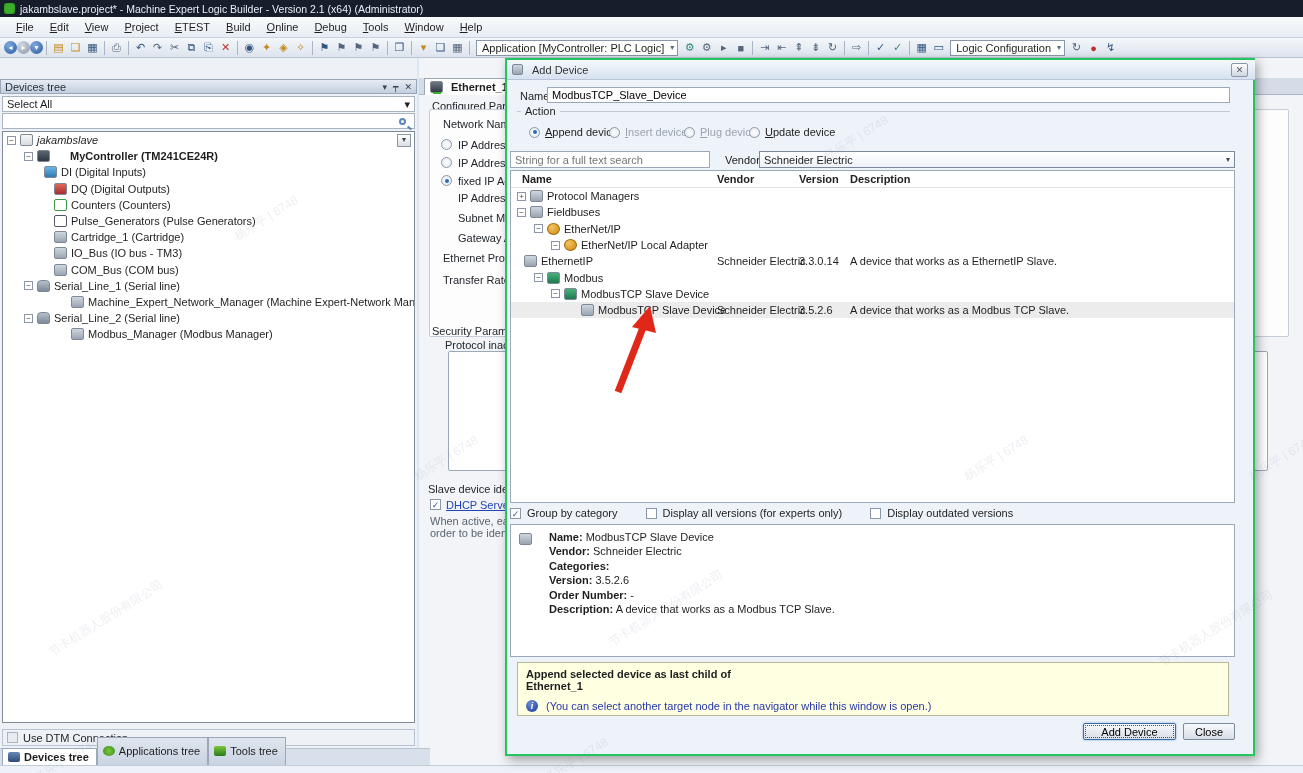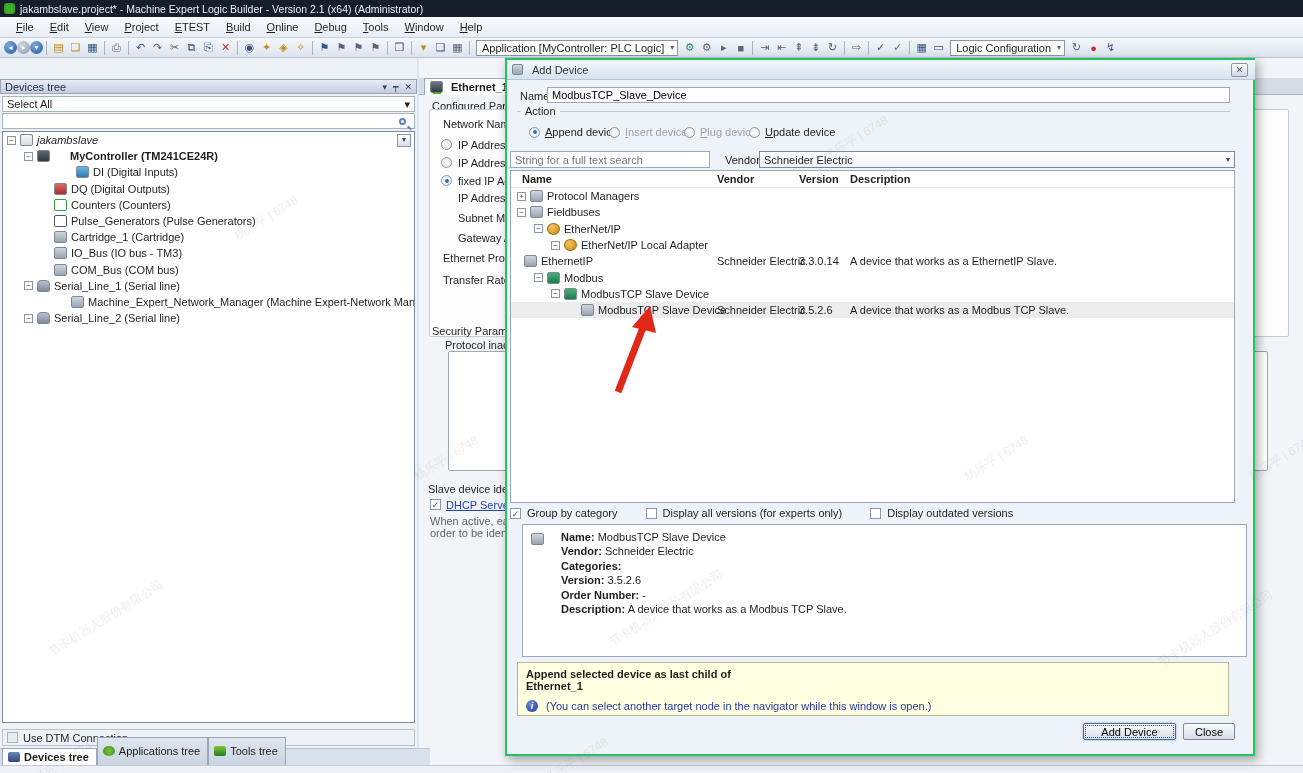--- a/index.html
+++ b/index.html
@@ -136,21 +136,21 @@
   .dlist { position:absolute; left:3px; top:110px; width:725px; height:333px; background:#fff;
            border:1px solid #9aa8ba; overflow:hidden; }
   .dhead { display:flex; height:17px; border-bottom:1px solid #e0e4ea; font-weight:bold; color:#222; position:relative; }
   .dhead span { position:absolute; top:2px; }
   .drow { position:relative; height:16.3px; display:flex; align-items:center; white-space:nowrap; }
   .drow.sel { background:#ececec; }
   .dcell { position:absolute; top:2px; }
   .c-vendor { left:206px; } .c-version { left:288px; } .c-desc { left:339px; }
   .dfilters { position:absolute; left:3px; top:447px; width:725px; display:flex; align-items:center; gap:6px; }
   .dinfo { position:absolute; left:3px; top:464px; width:725px; height:133px; background:#fff;
-           border:1px solid #9aa8ba; padding:6px 6px 0 14px;margin-left:12px; }
+           border:1px solid #9aa8ba; padding:6px 6px 0 14px; }
   .dinfo .iline { margin-bottom:2.4px; }
   .dinfo b { font-weight:bold; }
   .dinfo .devico { position:absolute; left:8px; top:8px; }
   .dinfo .itxt { margin-left:24px; }
   .dnote { position:absolute; left:10px; top:602px; width:712px; height:54px; background:#ffffe1;
            border:1px solid #b8b89a; padding:5px 8px; }
   .dnote .b1 { font-weight:bold; }
   .dnote .irow { display:flex; align-items:center; gap:8px; margin-top:8px; color:#2838a8; }
   .iball { width:12px; height:12px; border-radius:50%; background:radial-gradient(circle at 35% 30%,#6a8ad0,#203898);
            color:#fff; font-size:9px; font-style:italic; font-weight:bold; display:inline-flex;
@@ -308,21 +308,21 @@
     <div class="trow" style="padding-left:4px;">
       <span class="exp">−</span>
         <span class="ico project"></span>
         <span class="it">jakambslave</span>
     </div>
     <div class="trow" style="padding-left:21px;">
       <span class="exp">−</span>
         <span class="ico plc"></span>
         <span class="bd">MyController (TM241CE24R)</span>
     </div>
-    <div class="trow" style="padding-left:60px;">
+    <div class="trow" style="padding-left:28px;">
       <span class="noexp"></span>
         <span class="ico di"></span>
         <span>DI (Digital Inputs)</span>
     </div>
     <div class="trow" style="padding-left:38px;">
       <span class="noexp"></span>
         <span class="ico dq"></span>
         <span>DQ (Digital Outputs)</span>
     </div>
     <div class="trow" style="padding-left:38px;">
@@ -357,20 +357,25 @@
     </div>
     <div class="trow" style="padding-left:55px;">
       <span class="noexp"></span>
         <span class="ico"></span>
         <span>Machine_Expert_Network_Manager (Machine Expert-Network Manager)</span>
     </div>
     <div class="trow" style="padding-left:21px;">
       <span class="exp">−</span>
         <span class="ico serial"></span>
         <span>Serial_Line_2 (Serial line)</span>
+    </div>
+    <div class="trow" style="padding-left:55px;">
+      <span class="noexp"></span>
+        <span class="ico"></span>
+        <span>Modbus_Manager (Modbus Manager)</span>
     </div>
   </div>
   <div class="dtm-row">
     <span class="cb dis"></span>
     <span>Use DTM Connection</span>
   </div>
 </div>
 
 <div class="bottom-tabs">
   <div class="btab active">

